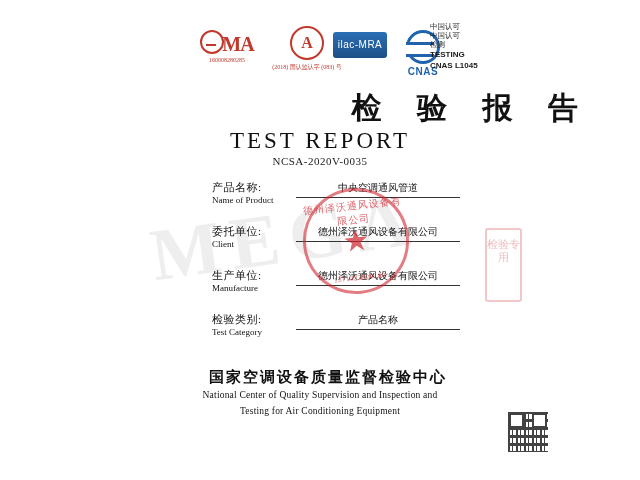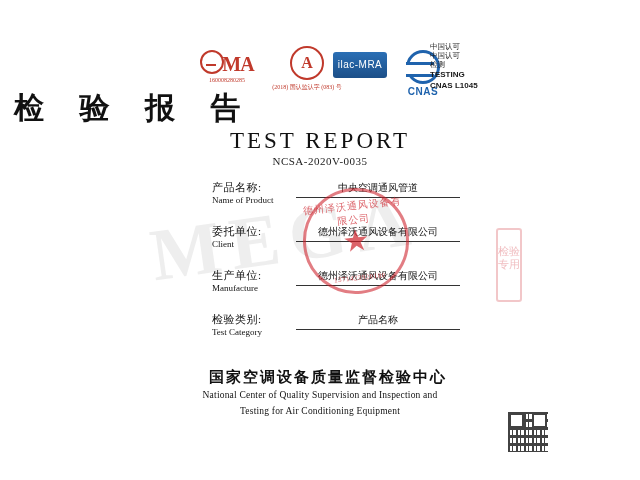--- a/index.html
+++ b/index.html
@@ -25,21 +25,20 @@
   .logo-row {
     position: absolute;
     top: 14px;
     left: 0;
     width: 640px;
     height: 62px;
   }
   .logo {
     position: absolute;
     text-align: center;
-    margin-top: 20px;
   }
 
   
   .logo-cma { left: 188px; top: 16px; width: 78px; }
   .cma-mark {
     font-family: "Liberation Serif", serif;
     font-weight: bold;
     font-size: 20px;
     color: #c0392b;
     letter-spacing: -1px;
@@ -152,21 +151,21 @@
     line-height: 10px;
     color: #1a1a1a;
     margin-top: 1px;
   }
 
   
   .title-cn {
     position: absolute;
     top: 88px;
     left: 0; width: 592px;
-    text-align: left;
+    text-align: right;
     font-family: "Liberation Serif", serif;
     font-size: 30px;
     font-weight: bold;
     letter-spacing: 14px;
     text-indent: 14px;
     color: #111;
   }
   .title-en {
     position: absolute;
     top: 128px;
@@ -314,30 +313,30 @@
     font-size: 7px;
     color: rgba(205,30,40,0.85);
     letter-spacing: 0.5px;
   }
 
   
   .side-seal {
     position: absolute;
     right: 118px;
     top: 228px;
-    width: 26px;
+    width: 37px;
     height: 74px;
     border: 2px solid rgba(205,30,40,0.25);
     border-radius: 3px;
     color: rgba(205,30,40,0.30);
     font-family: "Liberation Serif", serif;
     font-size: 11px;
     line-height: 13px;
     text-align: center;
-    padding-top: 15px;
+    padding-top: 8px;
     box-sizing: border-box;
     pointer-events: none;
   }
 
   
   .qr {
     position: absolute;
     right: 92px;
     bottom: 28px;
     width: 40px;

